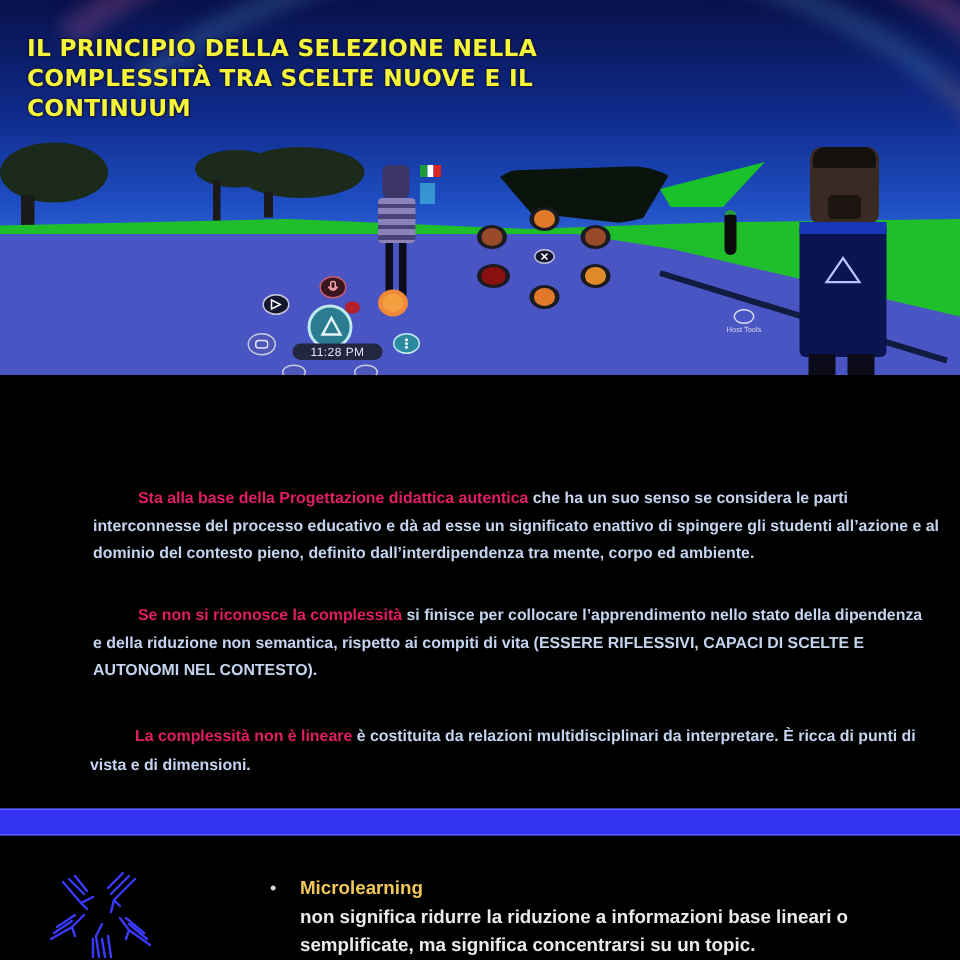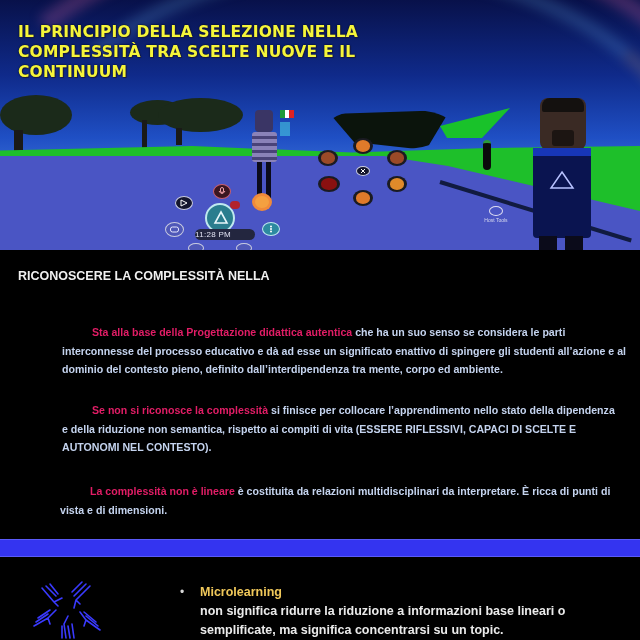--- a/index.html
+++ b/index.html
@@ -60,21 +60,21 @@
     position: absolute; border-radius: 50%;
     display: flex; align-items: center; justify-content: center;
     font-size: 9px; color: #fff;
   }
   .dark-btn { background: #14162e; border: 1px solid #c8cbe0; }
   .emoji-btn { background: #1b1b22; }
   .emoji-face { width: 70%; height: 70%; border-radius: 50%; }
   .clock {
     position: absolute; left: 195px; top: 229px; width: 60px; height: 11px;
     background: #23263f; border-radius: 6px; color: #e0e2f2;
-    font-size: 8px; line-height: 11px; letter-spacing: 0.3px;
+    font-size: 8px; line-height: 11px; text-align: center; letter-spacing: 0.3px;
   }
   .main-btn {
     position: absolute; left: 205px; top: 203px; width: 30px; height: 30px; border-radius: 50%;
     background: #2a7d8e; border: 2px solid #bfe8ef;
   }
   .main-btn svg { position: absolute; left: 6px; top: 5px; }
   .notif { position: absolute; left: 230px; top: 201px; width: 10px; height: 8px; border-radius: 4px; background: #b2222c; }
   .host-tools { position: absolute; left: 481px; top: 206px; width: 30px; text-align: center; }
   .host-tools .ico { width: 14px; height: 10px; margin: 0 auto; border-radius: 50%; border: 1px solid #dcdcf2; }
   .host-tools .lbl { font-size: 5px; color: #d6d8ef; line-height: 6px; margin-top: 1px; }
@@ -233,21 +233,20 @@
 
   <div class="host-tools">
     <div class="ico"></div>
     <div class="lbl">Host Tools</div>
   </div>
 
   <div class="slide-title">IL PRINCIPIO DELLA SELEZIONE NELLA COMPLESSITÀ TRA SCELTE NUOVE E IL CONTINUUM</div>
 </div>
 
 <div class="section-heading">
-  <div>RICONOSCERE LA COMPLESSITÀ NELLA</div>
 </div>
 
 <div class="para p1"><span class="hl">Sta alla base della Progettazione didattica autentica</span><span> che ha un suo senso se considera le parti interconnesse del processo educativo e dà ad esse un significato enattivo di spingere gli studenti all’azione e al dominio del contesto pieno, definito dall’interdipendenza tra mente, corpo ed ambiente.</span></div>
 
 <div class="para p2"><span class="hl">Se non si riconosce la complessità</span><span> si finisce per collocare l’apprendimento nello stato della dipendenza e della riduzione non semantica, rispetto ai compiti di vita (ESSERE RIFLESSIVI, CAPACI DI SCELTE E AUTONOMI NEL CONTESTO).</span></div>
 
 <div class="para p3"><span class="hl">La complessità non è lineare</span><span>  è costituita da relazioni multidisciplinari da interpretare. È ricca di punti di vista e di dimensioni.</span></div>
 
 <div class="band"></div>
 

